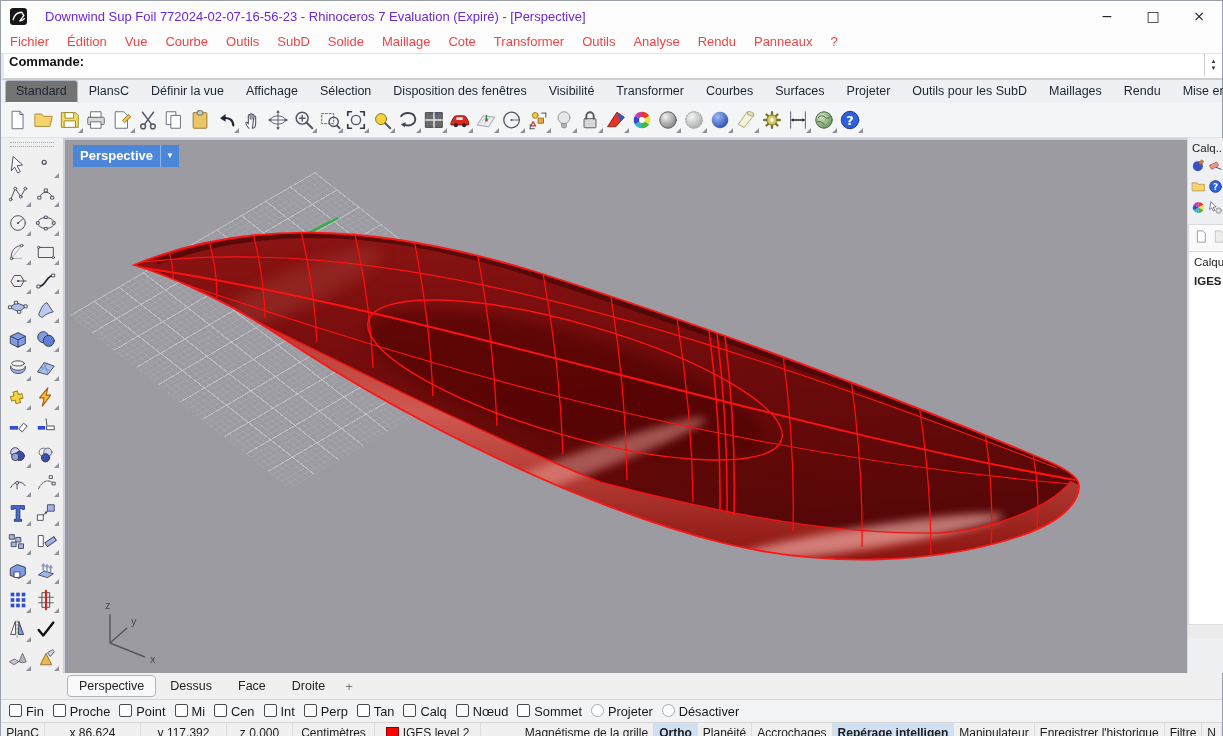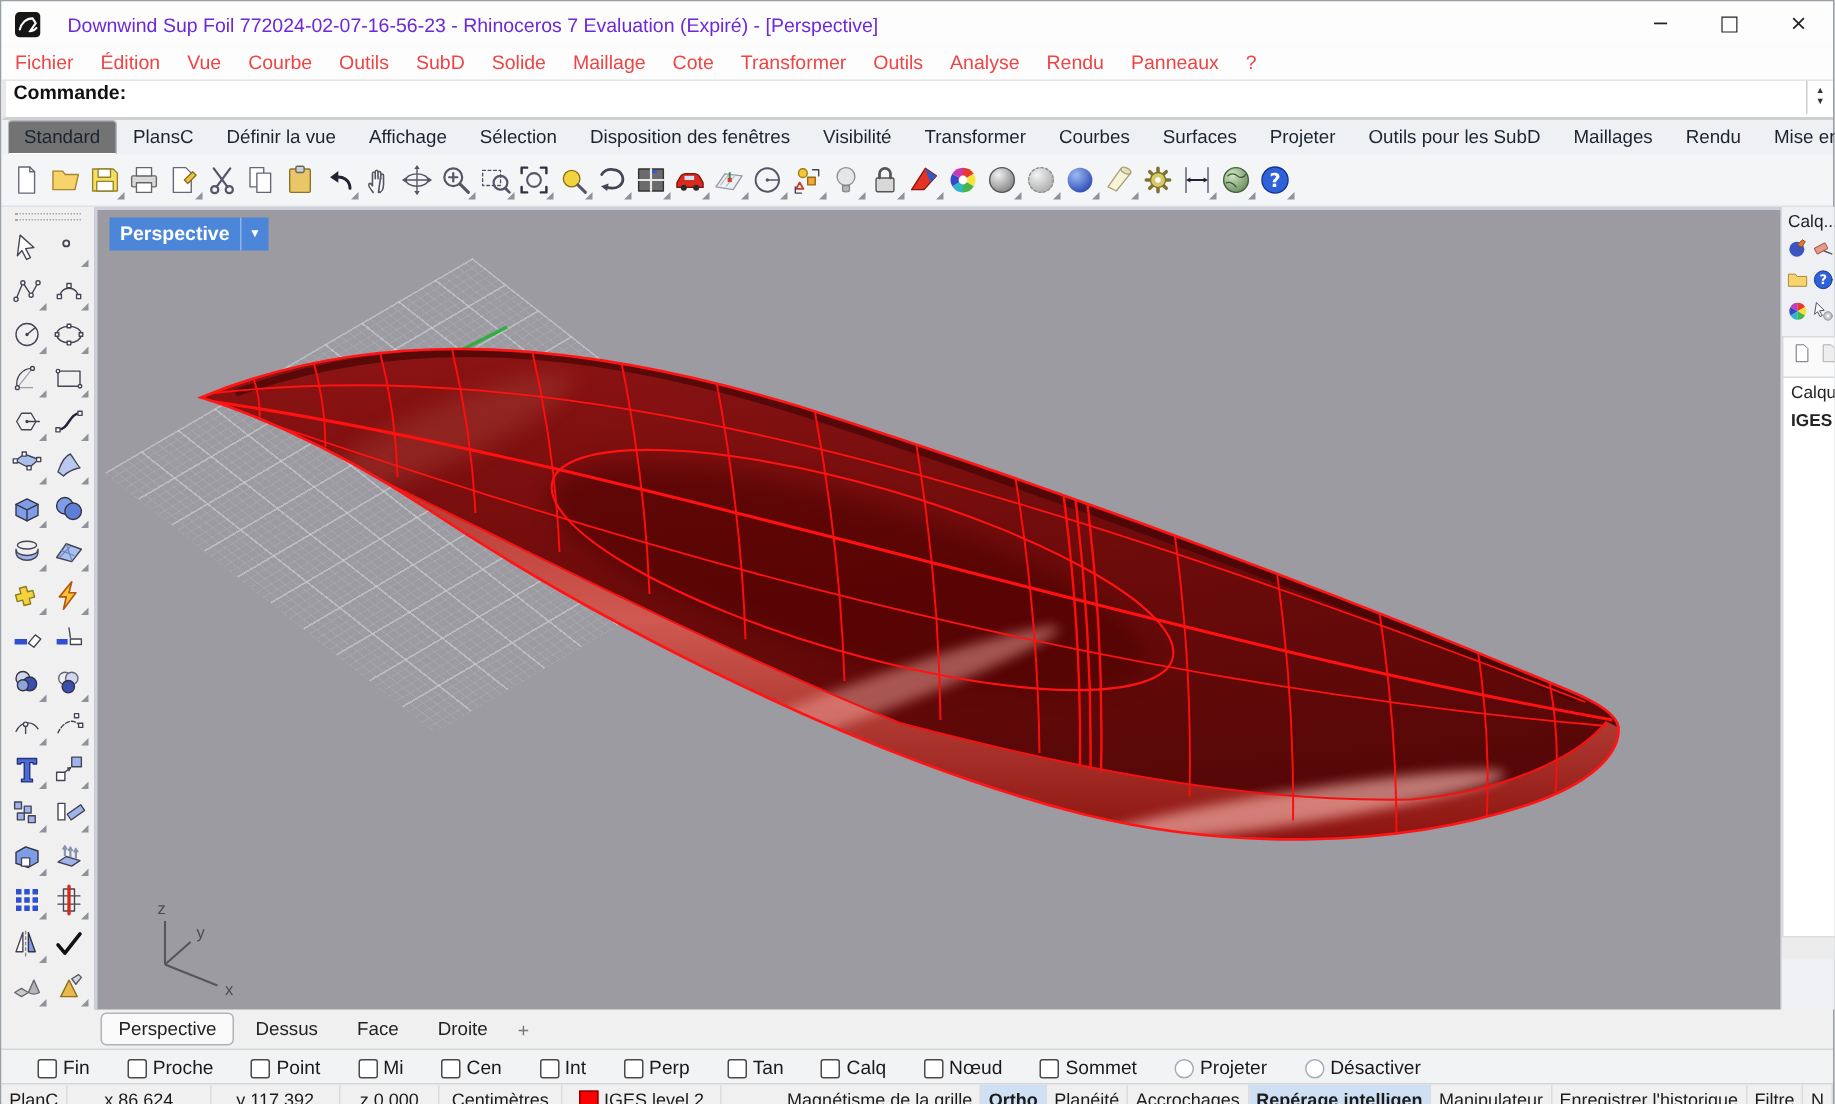--- a/index.html
+++ b/index.html
@@ -50,21 +50,21 @@
   .layerrow{font-size:11.5px;color:#222;padding:4px 0 3px 5px;white-space:nowrap;}
   .layerrow.bold{font-weight:bold;}
   .pfoot{height:14px;background:#ececec;border-top:1px solid #ddd;}
   
   .vtabs{height:26px;display:flex;align-items:center;background:#f0f0f0;padding-left:66px;gap:2px;flex:none;}
   .vtab{font-size:12.5px;color:#222;padding:3px 11px;border:1px solid transparent;}
   .vtab.active{background:#f9f9f9;border-color:#b0b4ba;border-radius:4px;}
   .vtab-add{color:#777;font-size:13px;padding:0 6px;}
   
   .osnap{height:22px;background:#f2f3f5;border-top:1px solid #d6d6d6;display:flex;align-items:center;gap:9px;padding-left:8px;flex:none;white-space:nowrap;}
-  .os{display:flex;align-items:flex-end;gap:4px;font-size:12.8px;color:#1a1a1a;margin-left:16px;}
+  .os{display:flex;align-items:flex-start;gap:4px;font-size:12.8px;color:#1a1a1a;}
   .cb{width:11px;height:11px;background:#fff;border:1.4px solid #4a4a4a;border-radius:2px;flex:none;}
   .cb.round{border-radius:50%;border-color:#aab;}
   
   .statusbar{height:20px;background:#f0f0f0;border-top:1px solid #d6d6d6;display:flex;align-items:stretch;font-size:12px;color:#1c1c1c;overflow:hidden;flex:none;white-space:nowrap;}
   .sc{display:flex;align-items:center;justify-content:center;gap:4px;padding:0 5px;border-right:1px solid #dcdcdc;box-sizing:border-box;}
   .sc.hl{background:#cfe0f4;font-weight:bold;}
   .sc .sw{width:11px;height:11px;background:#ff0000;border:1px solid #8c0000;flex:none;}
   .sspacer{flex:1;min-width:0;}
 </style>
 </head>

